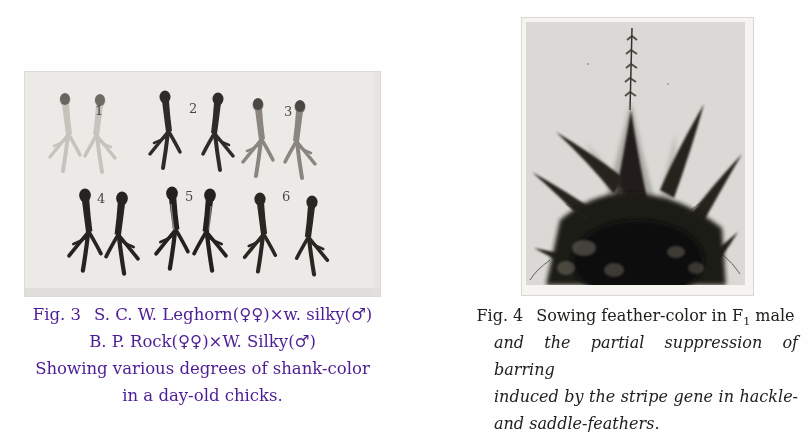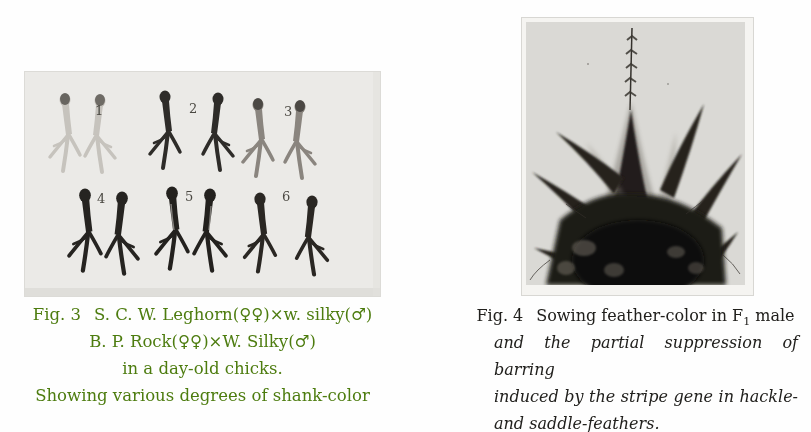--- a/index.html
+++ b/index.html
@@ -16,21 +16,21 @@
     position:absolute;left:25px;top:72px;width:355px;height:224px;
     background:#ebeae7;
     box-shadow:0 0 0 1px #dcdbd7;
   }
   .fig3-photo svg{display:block;}
 
   .fig3-caption{
     position:absolute;left:25px;top:301px;width:355px;
     font-size:16.5px;line-height:27px;
     text-align:center;white-space:nowrap;
-    color:#4d7c0f;
+    color:#4c1d95;
   }
   .fig-label{margin-right:13px;}
 
   
   .fig4-photo{
     position:absolute;left:522px;top:18px;width:231px;height:277px;
     background:#f5f4f1;
     box-shadow:0 0 0 1px #d8d7d3;
   }
   .fig4-photo svg{position:absolute;left:4px;top:4px;}
@@ -120,22 +120,22 @@
       <text class="specimen-number" x="160" y="129">5</text>
       <text class="specimen-number" x="257" y="129">6</text>
     </svg>
   </div>
 
   <div class="fig3-caption">
     <div>
       <span class="fig-label">Fig. 3</span><span>S. C. W. Leghorn(♀♀)×w. silky(♂)</span>
     </div>
     <div>B. P. Rock(♀♀)×W. Silky(♂)</div>
+    <div>Showing various degrees of shank-color</div>
     <div>in a day-old chicks.</div>
-    <div>Showing various degrees of shank-color</div>
   </div>
 
   <div class="fig4-photo">
     <svg width="219" height="263" viewBox="0 0 219 263">
       <defs>
         <filter id="b1" x="-20%" y="-20%" width="140%" height="140%">
             <feGaussianBlur stdDeviation="1"></feGaussianBlur>
           </filter>
         <filter id="b2" x="-20%" y="-20%" width="140%" height="140%">
             <feGaussianBlur stdDeviation="2"></feGaussianBlur>

